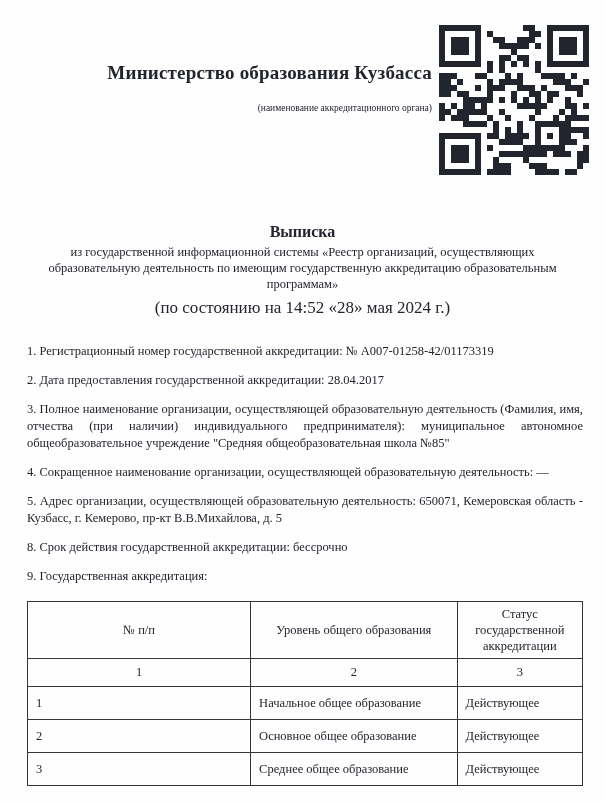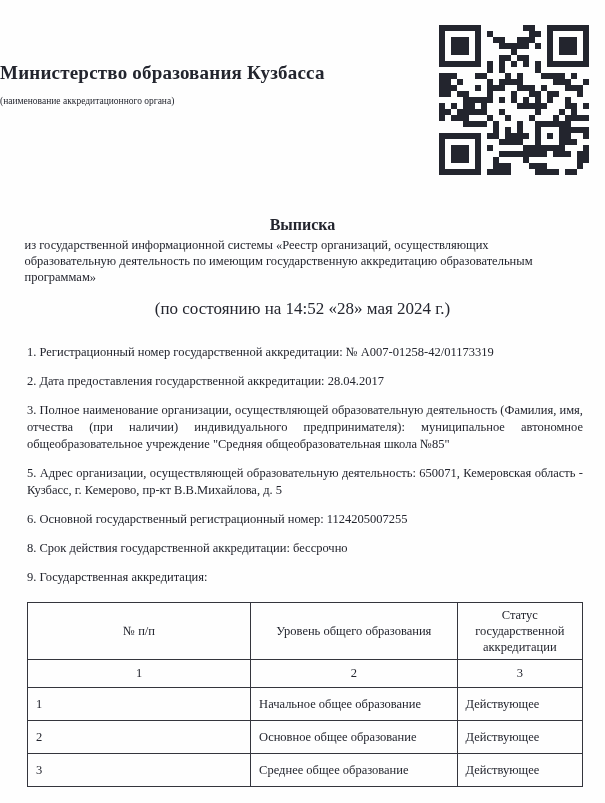--- a/index.html
+++ b/index.html
@@ -17,40 +17,40 @@
   .qr {
     position: absolute; top: 25px; right: 16px;
     width: 150px; height: 150px;
   }
   .qr svg { width: 150px; height: 150px; display: block; }
 
   
   .header-block {
     padding-top: 62px;
     width: 432px;
-    text-align: left;
+    text-align: right;
   }
   .authority {
     font-size: 19px; font-weight: bold;
     letter-spacing: 0.2px; line-height: 22px;
   }
   .authority-caption {
-    font-size: 9.5px; line-height: 12px; margin-top: 11px;
+    font-size: 9.5px; line-height: 12px; margin-top: 18px;
   }
 
   
   .doc-title {
     margin-top: 108px;
     text-align: center;
     font-size: 16px; font-weight: bold; line-height: 19px;
   }
   .doc-subtitle {
-    margin: 3px auto 16px auto;
+    margin: 3px auto 8px auto;
     width: 556px;
-    text-align: left;
+    text-align: center;
     font-size: 12.5px; line-height: 16px;
   }
   .doc-asof {
     margin-top: 1px;
     text-align: center;
     font-size: 17px; line-height: 16px;
   }
 
   
   .items {
@@ -415,22 +415,22 @@
   </div>
 
   <div class="doc-title">Выписка</div>
   <div class="doc-subtitle">из государственной информационной системы «Реестр организаций, осуществляющих образовательную деятельность по имеющим государственную аккредитацию образовательным программам»</div>
   <div class="doc-asof">(по состоянию на 14:52 «28» мая 2024 г.)</div>
 
   <div class="items">
     <p class="item">1. Регистрационный номер государственной аккредитации: № А007-01258-42/01173319</p>
     <p class="item">2. Дата предоставления государственной аккредитации: 28.04.2017</p>
     <p class="item">3. Полное наименование организации, осуществляющей образовательную деятельность (Фамилия, имя, отчества (при наличии) индивидуального предпринимателя): муниципальное автономное общеобразовательное учреждение "Средняя общеобразовательная школа №85"</p>
+    <p class="item">4. Сокращенное наименование организации, осуществляющей образовательную деятельность: —</p>
     <p class="item">5. Адрес организации, осуществляющей образовательную деятельность: 650071, Кемеровская область - Кузбасс, г. Кемерово, пр-кт В.В.Михайлова, д. 5</p>
-    <p class="item">6. Основной государственный регистрационный номер: 1124205007255</p>
     <p class="item">8. Срок действия государственной аккредитации: бессрочно</p>
     <p class="item no-gap">9. Государственная аккредитация:</p>
   </div>
 
   <table class="acc-table">
     <colgroup>
       <col style="width:40.2%">
       <col style="width:37.2%">
       <col style="width:22.6%">
     </colgroup>

